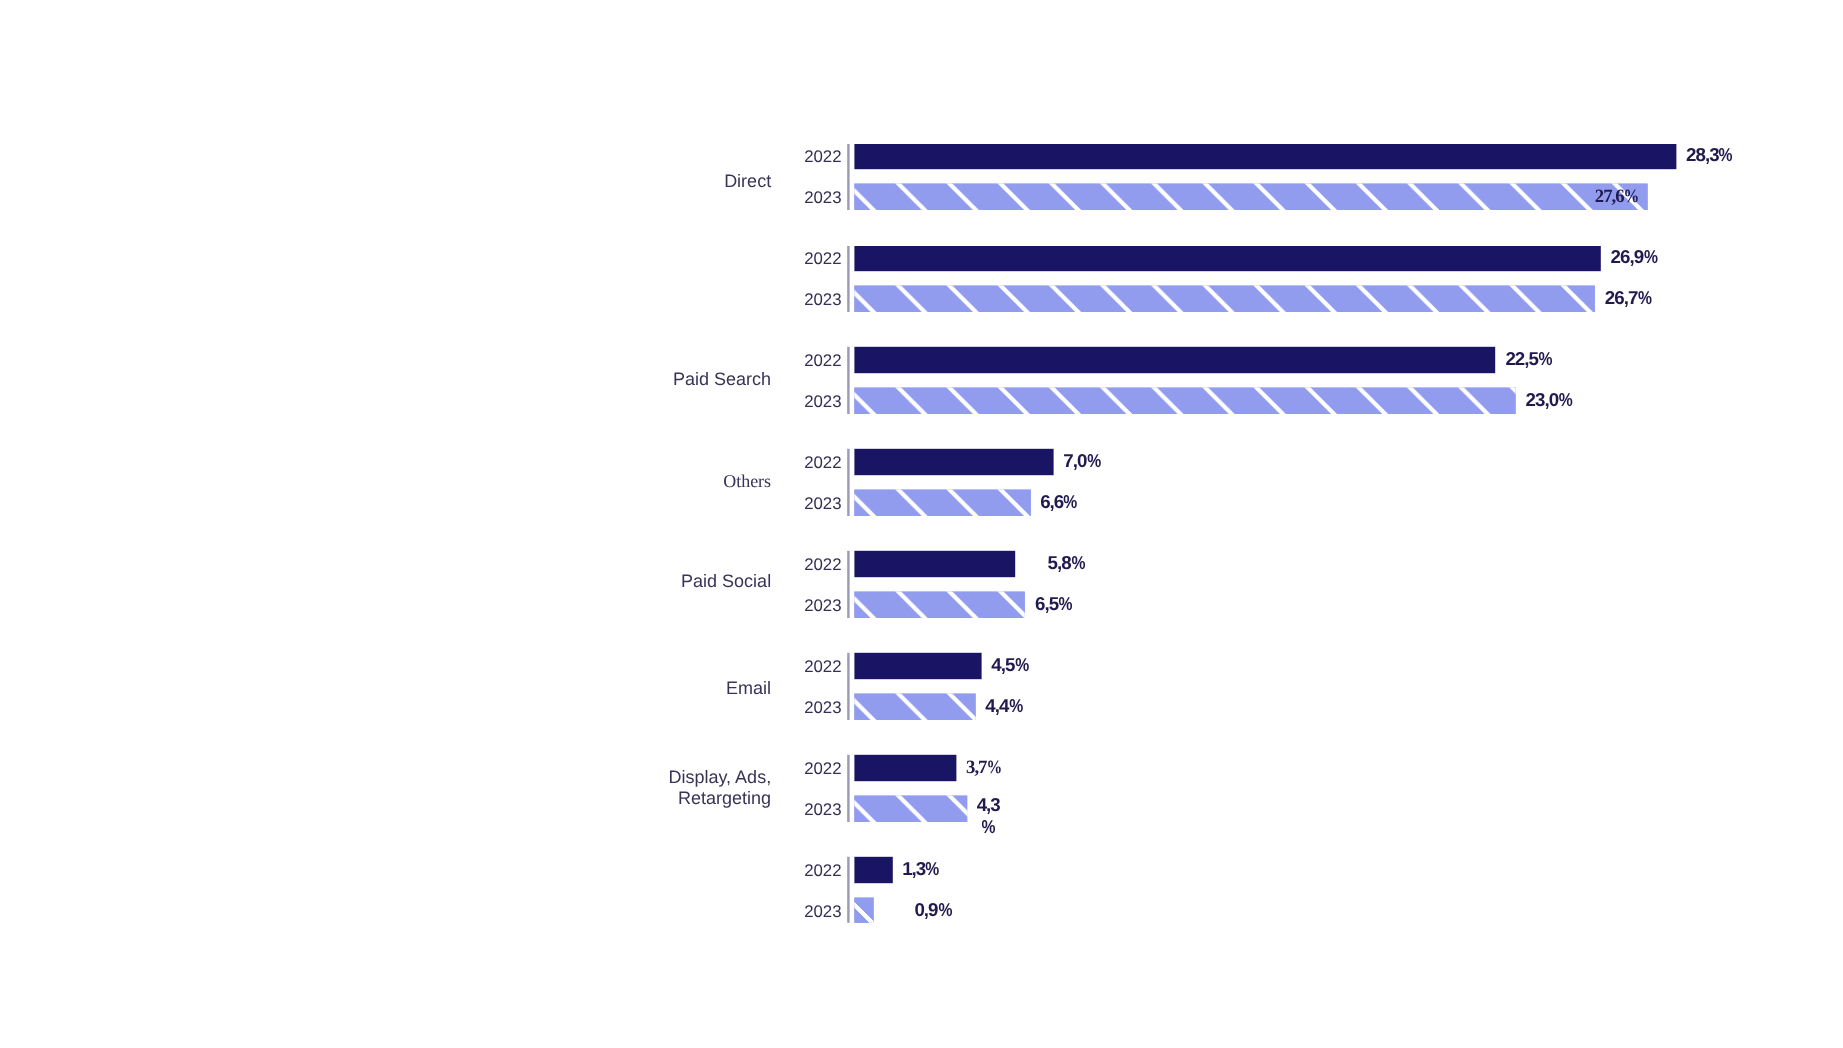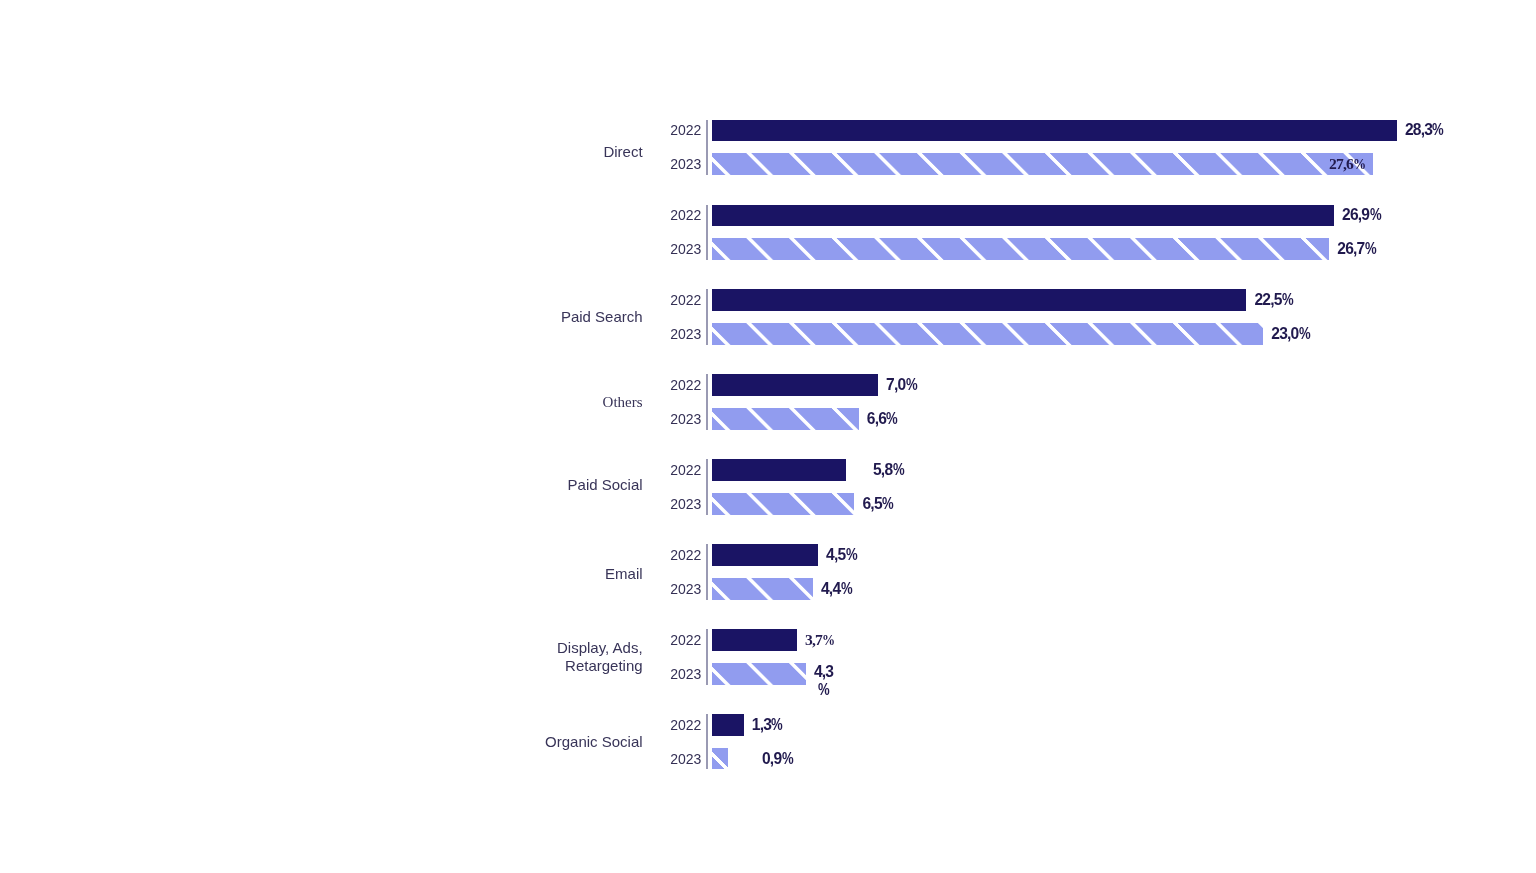--- a/index.html
+++ b/index.html
@@ -186,21 +186,20 @@
       <div class="row" style="top: 33.9px; height: 21.4px; width: 1536px;">
         <div class="year">2023</div>
         <div class="bar bar23" style="width: 94.1px;"></div>
         <div class="val" style="left: 813.9px; flex-direction: column;">
           <span class="val-num">4,3</span>
           <span class="val-suffix">%</span>
         </div>
       </div>
     </div>
     <div class="group" style="top: 714.18px; height: 55.3px;">
-      <div class="cat-label" style="top: 0px; height: 55.3px; display: flex; align-items: center; justify-content: flex-end; transform: translateY(-0.3px);">Organic Social</div>
       <div class="axis" style="left: 705.8px; top: 0px; height: 55.3px;"></div>
       <div class="row" style="top: 0px; height: 21.4px; width: 1536px;">
         <div class="year">2022</div>
         <div class="bar bar22" style="width: 32px;"></div>
         <div class="val" style="left: 751.8px;">
           <span class="val-num">1,3</span>
           <span class="val-suffix">%</span>
         </div>
       </div>
       <div class="row" style="top: 33.9px; height: 21.4px; width: 1536px;">

